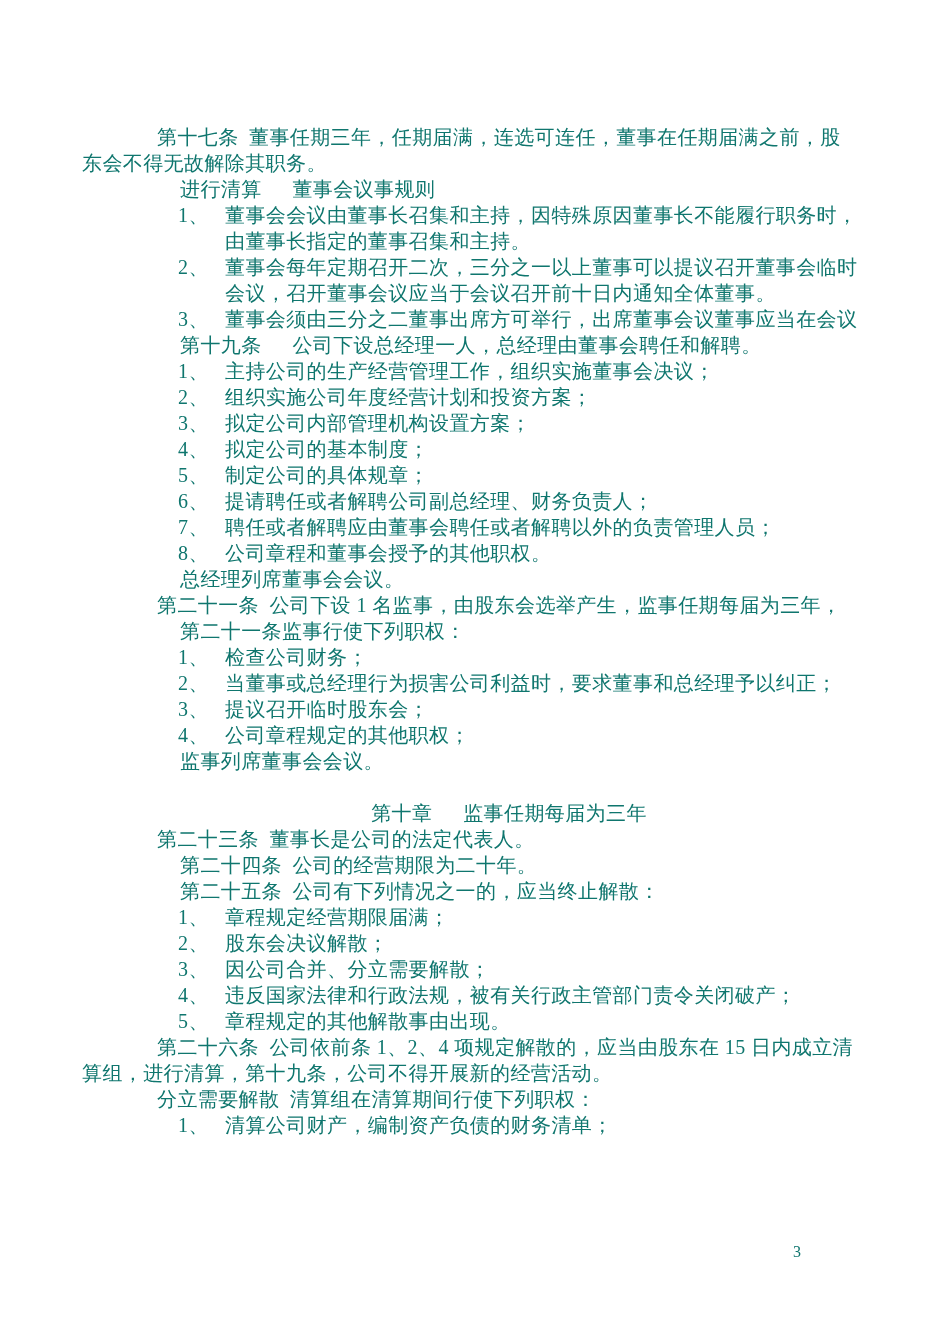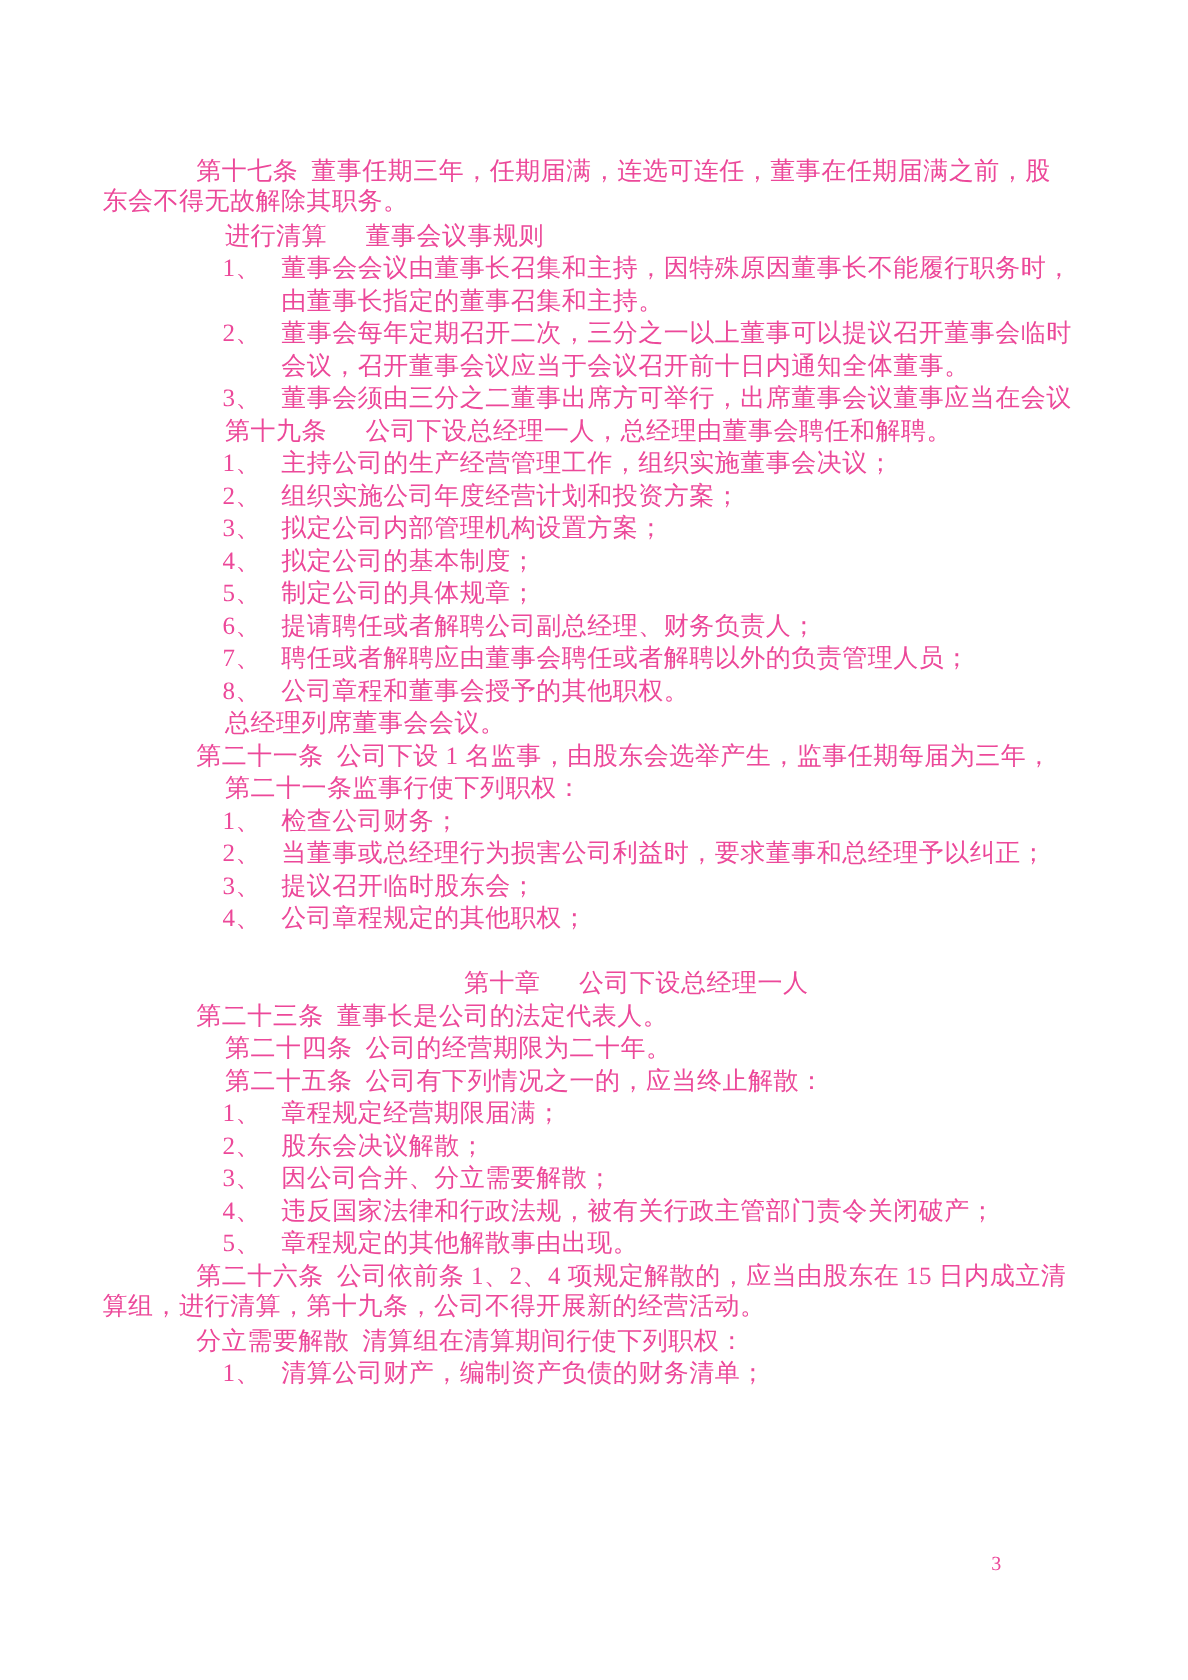--- a/index.html
+++ b/index.html
@@ -1,37 +1,37 @@
 <!DOCTYPE html>
 <html><head>
 <meta charset="utf-8">
 <style>
   html,body{margin:0;padding:0;background:#ffffff;}
   .page{
     position:relative;
     width:858px;height:1344px;
     background:#ffffff;
     font-family:"Liberation Serif","DejaVu Serif",serif;
-    color:#ec4899;
+    color:#0f766e;
     overflow:hidden;
   }
   .textblock{
     position:absolute;
     left:82px;top:124px;width:786px;
   }
   .line{
     height:26px;line-height:26px;
     font-size:20px;
     letter-spacing:0.4px;
     white-space:pre;
     position:relative;
   }
   .t-a{padding-left:75px;}           
   .t-b{padding-left:98px;}           
-  .t-cont{padding-left:0;font-family:Liberation Mono, monospace;}           
+  .t-cont{padding-left:0;}           
   .t-li{padding-left:143px;}         
   .t-licont{padding-left:143px;}     
   .t-blank{height:26px;}
   .t-heading{text-align:center;padding-left:68px;}
   .marker{position:absolute;left:96px;top:0;}
   .pagenum{
     position:absolute;left:793px;top:1242px;
     font-size:16px;line-height:20px;
   }
 </style>
@@ -57,22 +57,23 @@
       <div class="line t-li"><span class="marker">6、</span>提请聘任或者解聘公司副总经理、财务负责人；</div>
       <div class="line t-li"><span class="marker">7、</span>聘任或者解聘应由董事会聘任或者解聘以外的负责管理人员；</div>
       <div class="line t-li"><span class="marker">8、</span>公司章程和董事会授予的其他职权。</div>
       <div class="line t-b">总经理列席董事会会议。</div>
       <div class="line t-a">第二十一条 公司下设 1 名监事，由股东会选举产生，监事任期每届为三年，</div>
       <div class="line t-b">第二十一条监事行使下列职权：</div>
       <div class="line t-li"><span class="marker">1、</span>检查公司财务；</div>
       <div class="line t-li"><span class="marker">2、</span>当董事或总经理行为损害公司利益时，要求董事和总经理予以纠正；</div>
       <div class="line t-li"><span class="marker">3、</span>提议召开临时股东会；</div>
       <div class="line t-li"><span class="marker">4、</span>公司章程规定的其他职权；</div>
+      <div class="line t-b">监事列席董事会会议。</div>
       <div class="line t-blank"></div>
-      <div class="line t-heading">第十章　 公司下设总经理一人</div>
+      <div class="line t-heading">第十章　 监事任期每届为三年</div>
       <div class="line t-a">第二十三条 董事长是公司的法定代表人。</div>
       <div class="line t-b">第二十四条 公司的经营期限为二十年。</div>
       <div class="line t-b">第二十五条 公司有下列情况之一的，应当终止解散：</div>
       <div class="line t-li"><span class="marker">1、</span>章程规定经营期限届满；</div>
       <div class="line t-li"><span class="marker">2、</span>股东会决议解散；</div>
       <div class="line t-li"><span class="marker">3、</span>因公司合并、分立需要解散；</div>
       <div class="line t-li"><span class="marker">4、</span>违反国家法律和行政法规，被有关行政主管部门责令关闭破产；</div>
       <div class="line t-li"><span class="marker">5、</span>章程规定的其他解散事由出现。</div>
       <div class="line t-a">第二十六条 公司依前条 1、2、4 项规定解散的，应当由股东在 15 日内成立清</div>
       <div class="line t-cont">算组，进行清算，第十九条，公司不得开展新的经营活动。</div>

